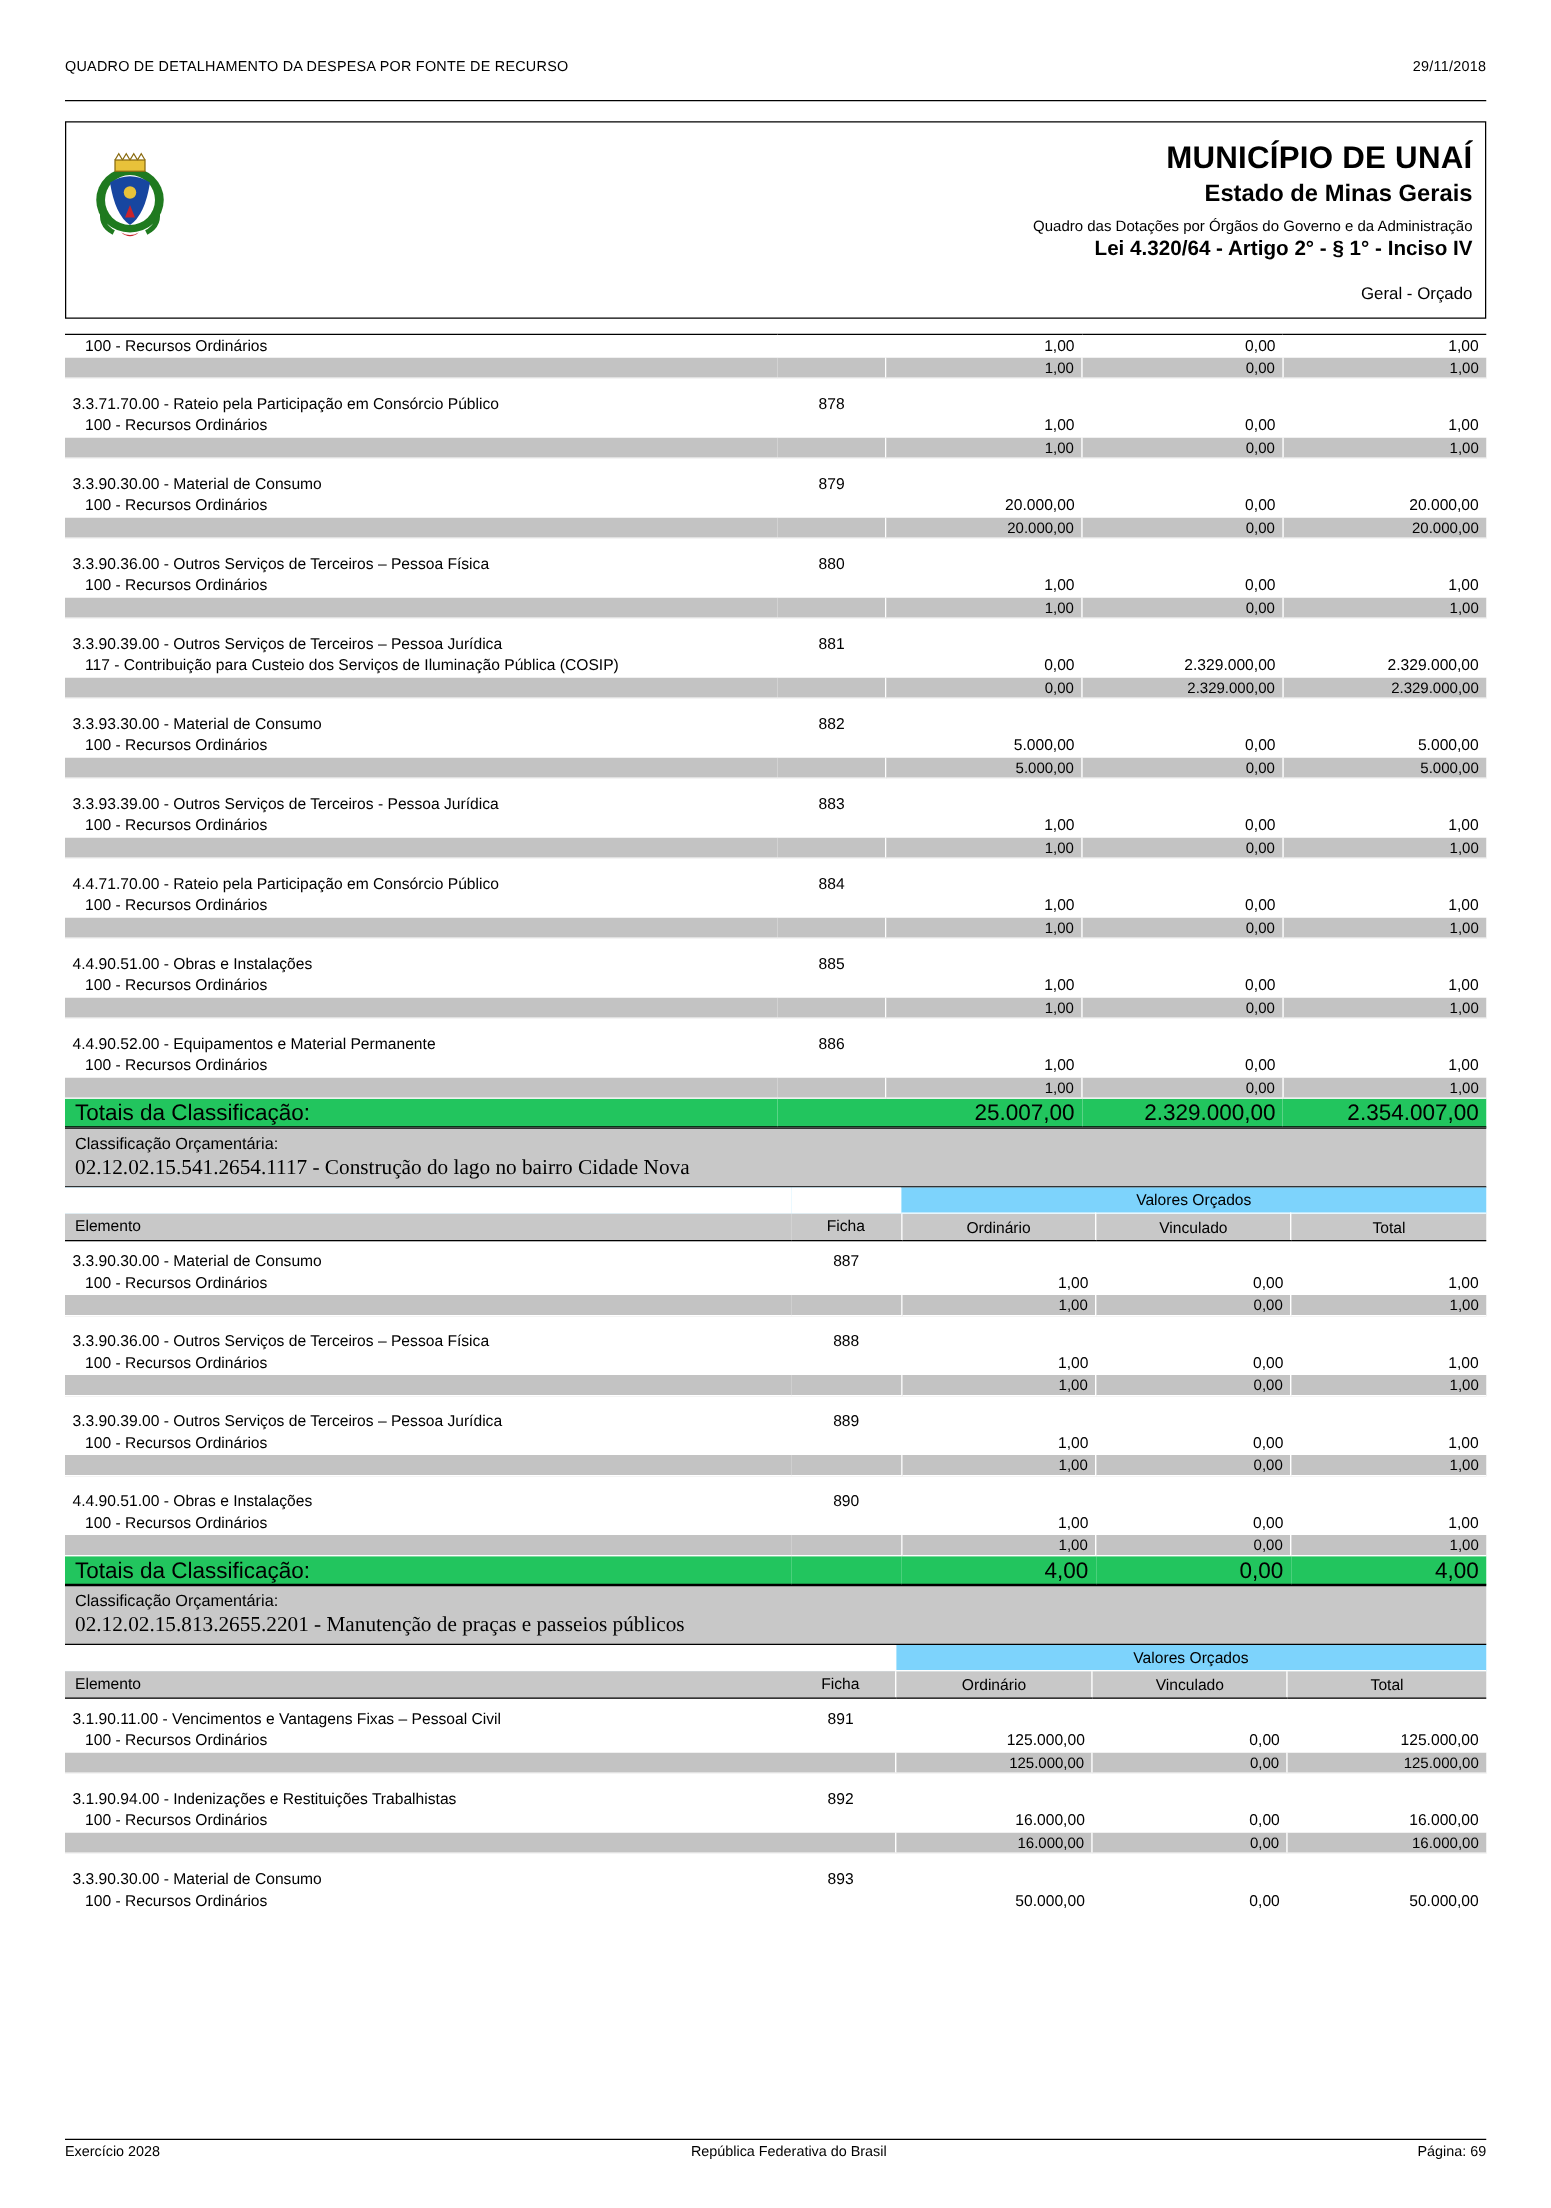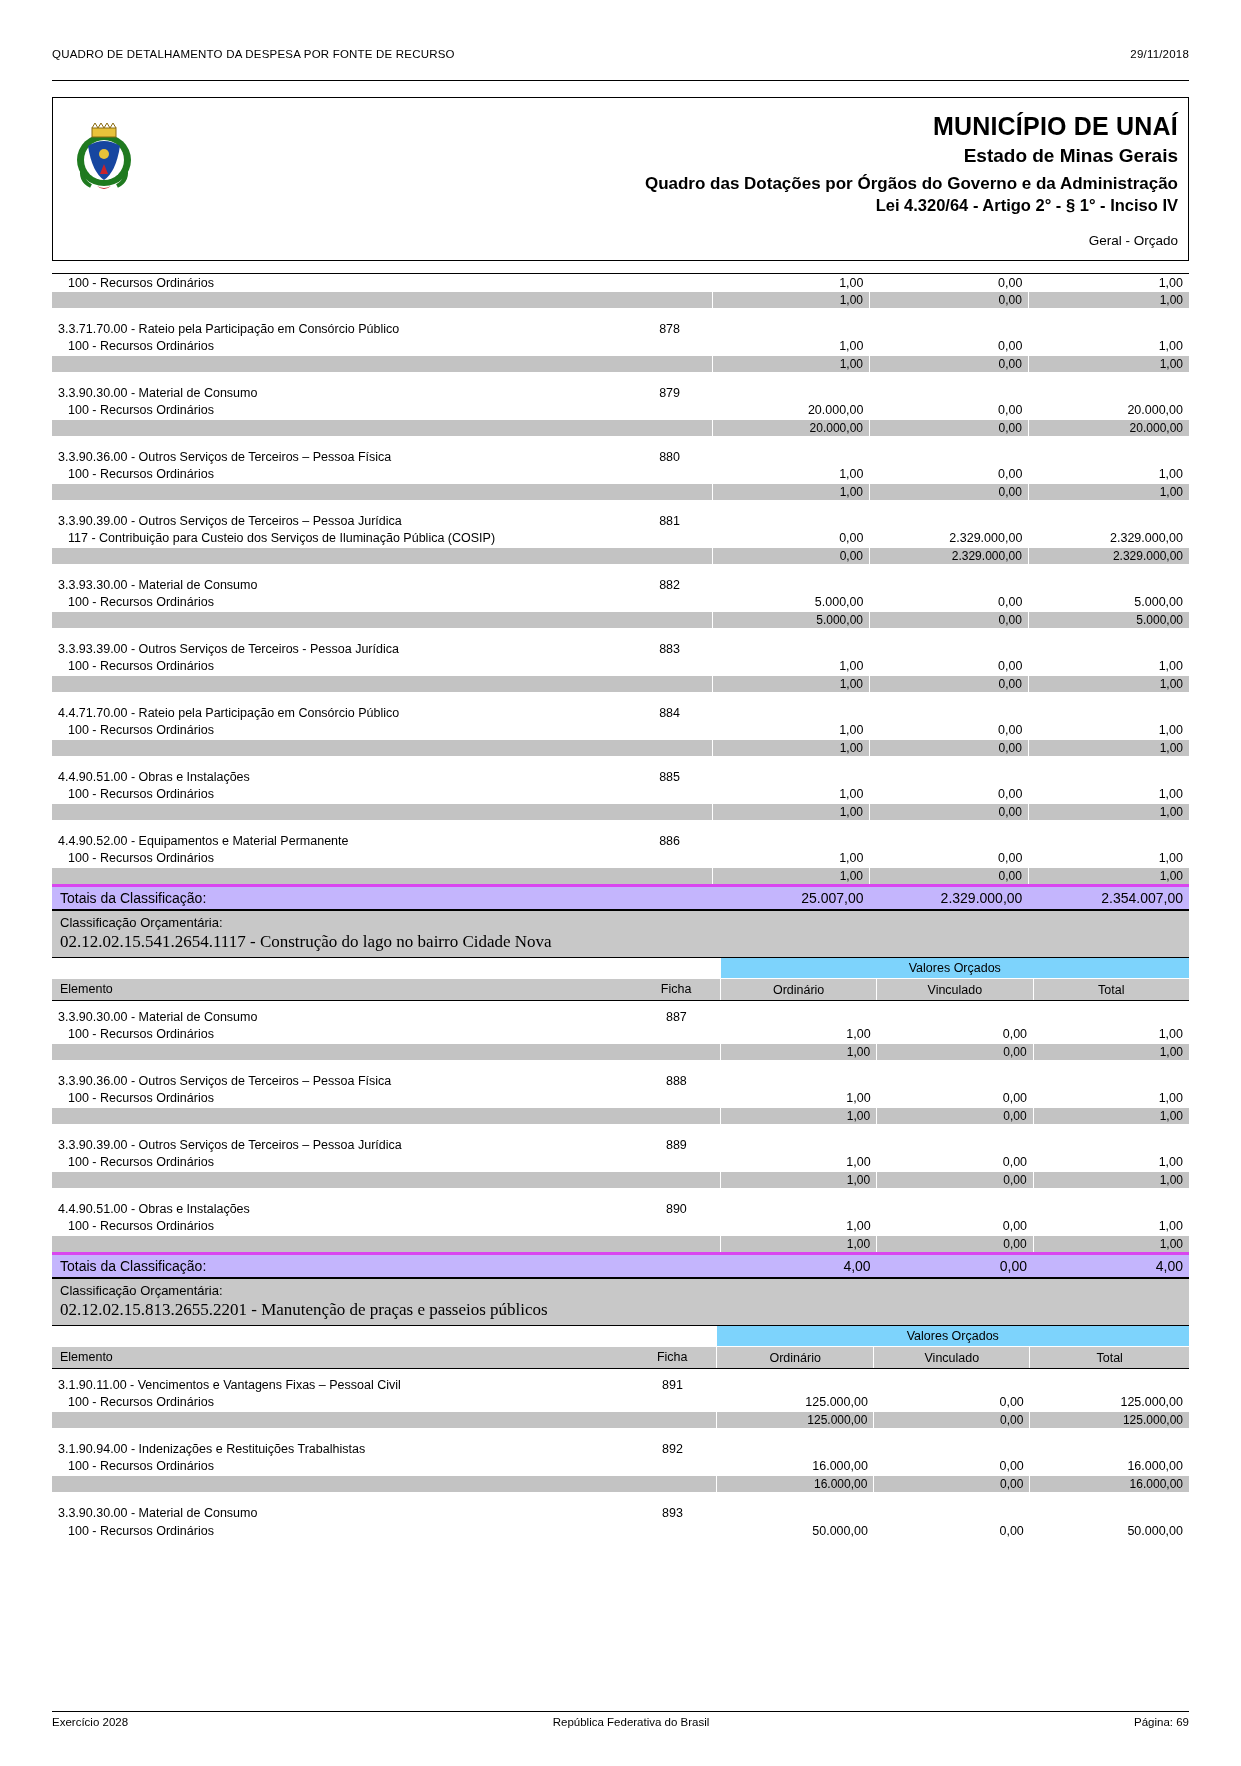--- a/index.html
+++ b/index.html
@@ -38,21 +38,21 @@
     text-align:right;
     margin-bottom:12px;
   }
   .crest {
     position:absolute;
     left:22px; top:22px;
     width:58px; height:72px;
   }
   .t1 { font-size:25px; font-weight:bold; letter-spacing:0.2px; }
   .t2 { font-size:19px; font-weight:bold; margin-top:4px; }
-  .t3 { font-size:17px; font-weight:bold; margin-top:7px; }
+  .t3 { font-size:12px; font-weight:normal; margin-top:7px; }
   .t4 { font-size:16.5px; font-weight:bold; margin-top:2px; }
   .t5 { font-size:13.5px; margin-top:18px; }
 
   
   table.grid {
     border-collapse:collapse;
     width:100%;
     font-size:12.5px;
   }
   table.grid td { padding:0; vertical-align:middle; }
@@ -77,26 +77,26 @@
     border-top:1px solid #ffffff;
     border-bottom:1px solid #ffffff;
     height:16px;
     font-size:12px;
   }
   .subtotal td.sep { border-left:1px solid #ffffff; }
   .spacer { height:11px; }
   .spacer-sm { height:7px; }
 
   .totais td {
-    border-top:3px solid #d946ef;
+    border-top:1px solid #d946ef;
     border-bottom:1px solid #000;
-    font-size:14px;
+    font-size:18px;
     font-weight:normal;
     height:22px;
-    background:#c4b5fd;
+    background:#22c55e;
   }
   .totais .lbl { padding-left:8px !important; }
   .totais .num { font-weight:normal; }
 
   
   .classband {
     background:#c8c8c8;
     border-top:1px solid #000;
     border-bottom:1px solid #000;
     padding:4px 8px 5px 8px;

